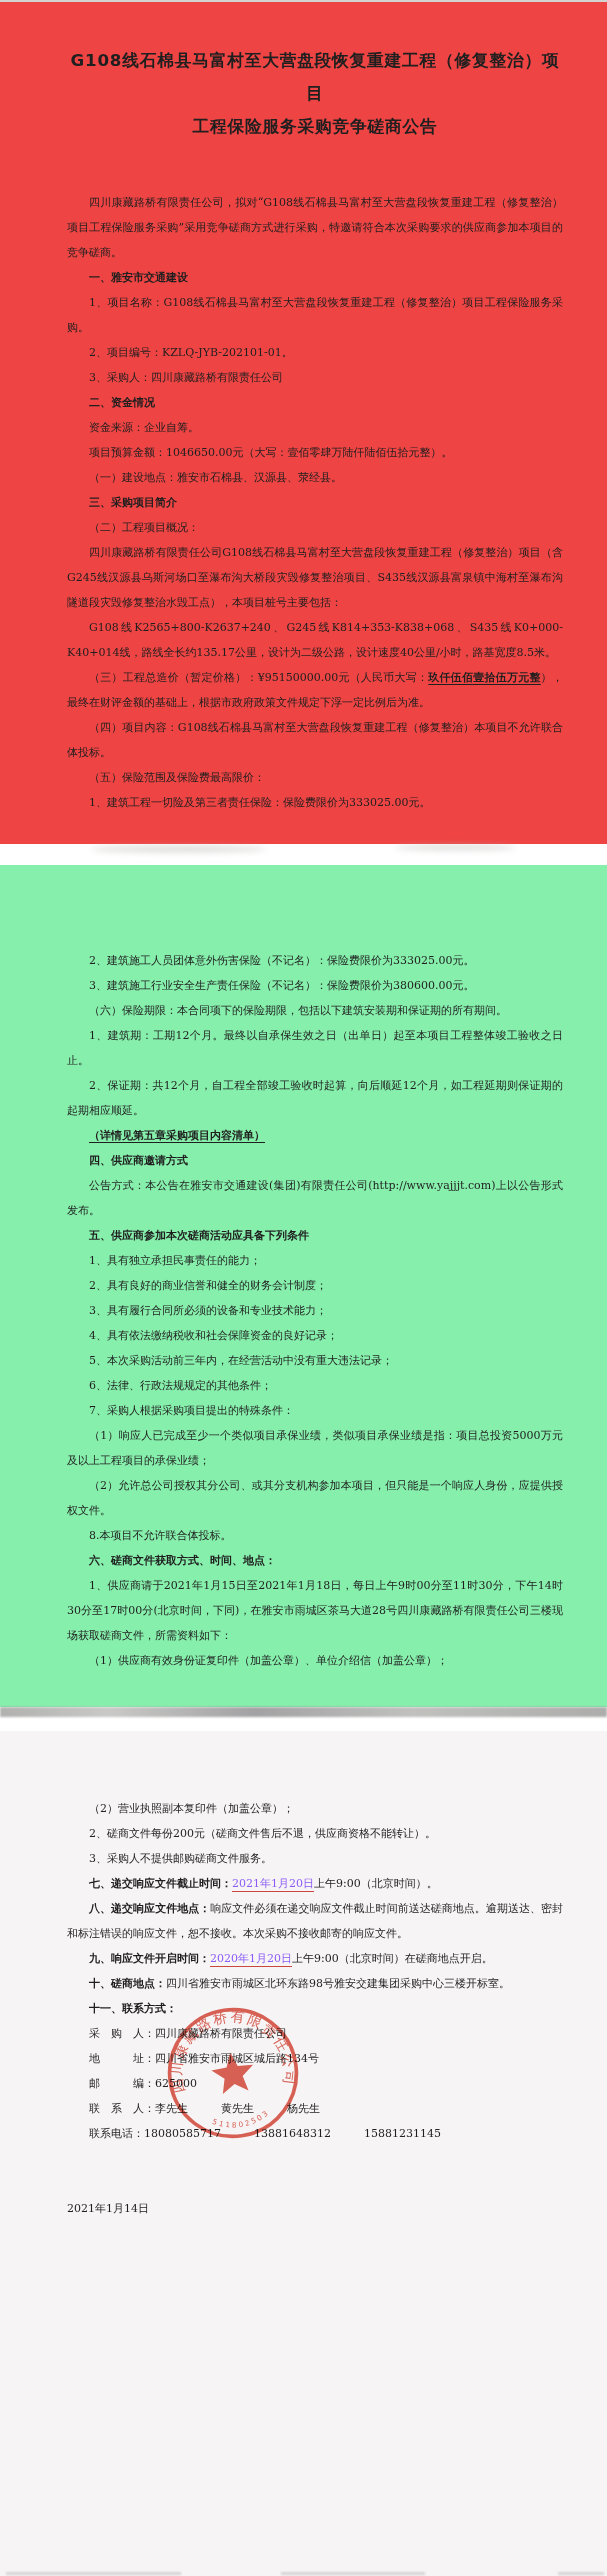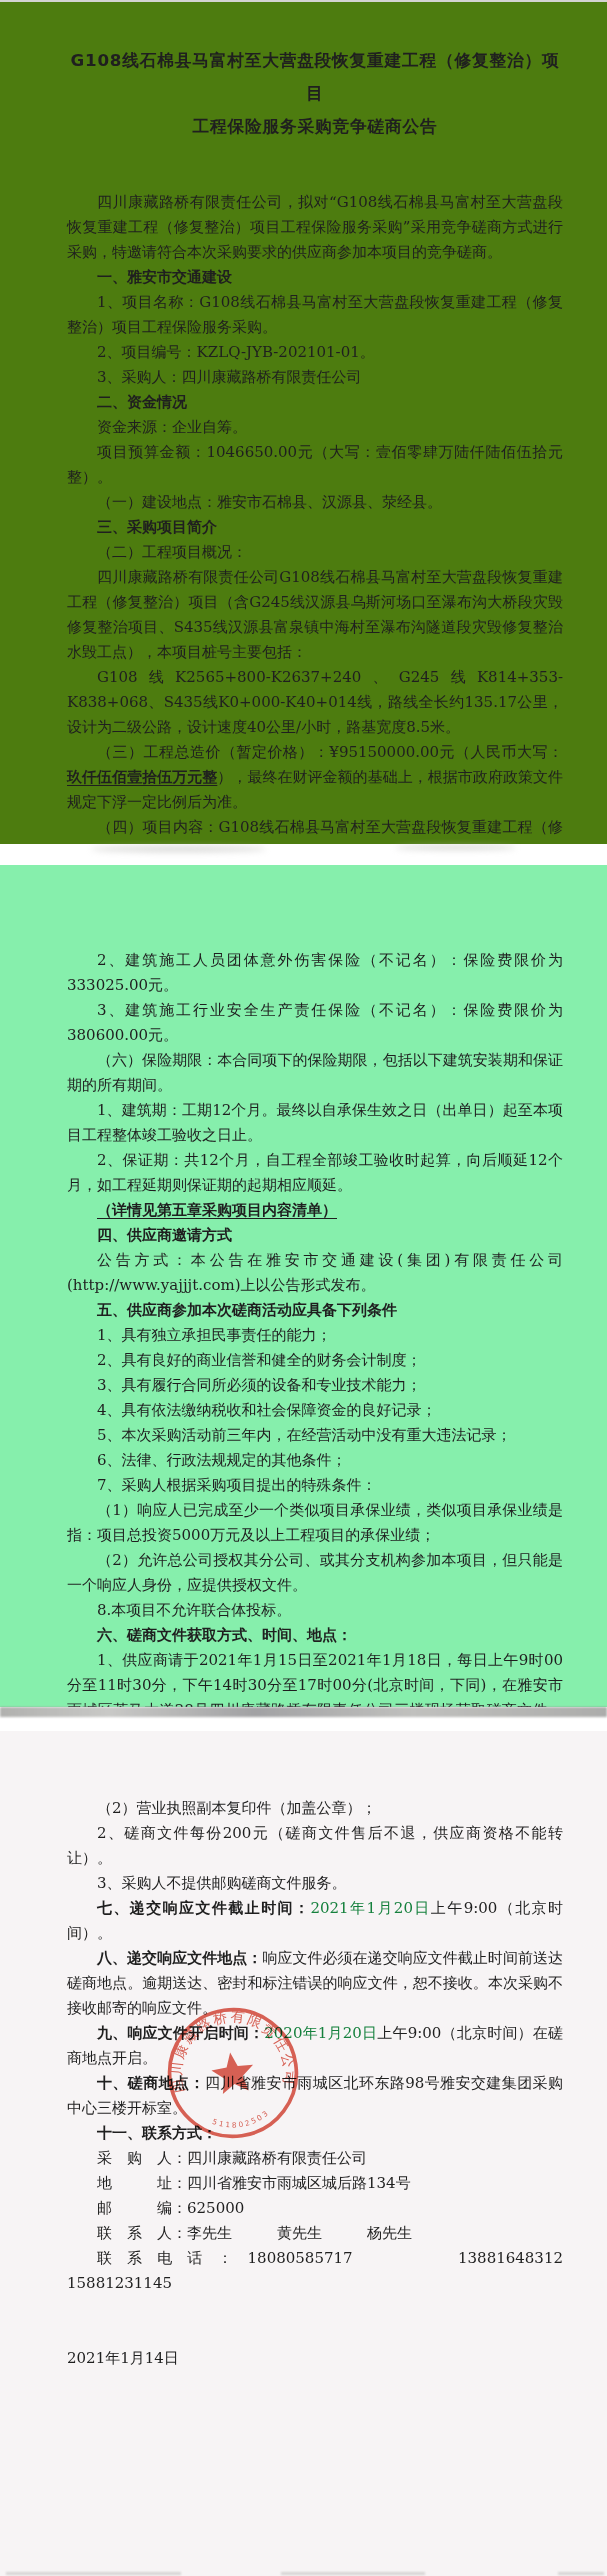--- a/index.html
+++ b/index.html
@@ -1,27 +1,27 @@
 <!DOCTYPE html>
 <html style="font-size:12px"><head>
 <meta charset="utf-8">
 <style>
   html,body{margin:0;padding:0;background:#ffffff;}
   .doc{width:607px;font-family:"DejaVu Serif","Liberation Serif",serif;color:#1f1f1f;}
   .page{box-sizing:border-box;position:relative;overflow:hidden;}
-  .page-1{height:844px;background:#4d7c0f;border-top:2.3px solid #d3d3d1;padding:42px 44px 0 67px;}
+  .page-1{height:844px;background:#ef4444;border-top:2.3px solid #d3d3d1;padding:42px 44px 0 67px;}
   .page-2{height:842px;background:#86efac;padding:83px 44px 0 67px;}
   .page-3{height:845px;background:#f7f4f5;padding:65px 44px 0 67px;}
-  .page p{margin:0;font-size:15px;line-height:25px;text-align:justify;}
+  .page p{margin:0;font-size:11px;line-height:25px;text-align:justify;}
   .ind{text-indent:2em;}
   .head{font-weight:bold;font-family:"DejaVu Sans","Liberation Sans",sans-serif;}
   .b{font-weight:bold;font-family:"DejaVu Sans","Liberation Sans",sans-serif;}
   .u{text-underline-offset:3px;}
   .bu{font-weight:bold;text-decoration:underline;text-underline-offset:3px;}
-  .red-u{color:#15803d;text-underline-offset:3.8px;text-decoration-color:#c9473e;}
+  .red-u{color:#8b5cf6;text-decoration:underline;text-underline-offset:3.8px;text-decoration-color:#c9473e;}
   .mt8{margin-top:6.8px;}
   .title{margin:0 0 47px 0;text-align:center;font-size:16.7px;line-height:33px;font-weight:bold;
          font-family:"DejaVu Sans","Liberation Sans",sans-serif;letter-spacing:0.8px;}
   .tline{display:block;}
   .contact{white-space:pre-wrap;}
   .date-line{text-align:right;padding-right:36px;margin-top:50px !important;}
   
   .pb{position:relative;background:#ffffff;}
   .pb-1{height:21px;}
   .pb-1 .sm{position:absolute;border-radius:50%;background:#b4b4b1;filter:blur(3px);opacity:.5;}

